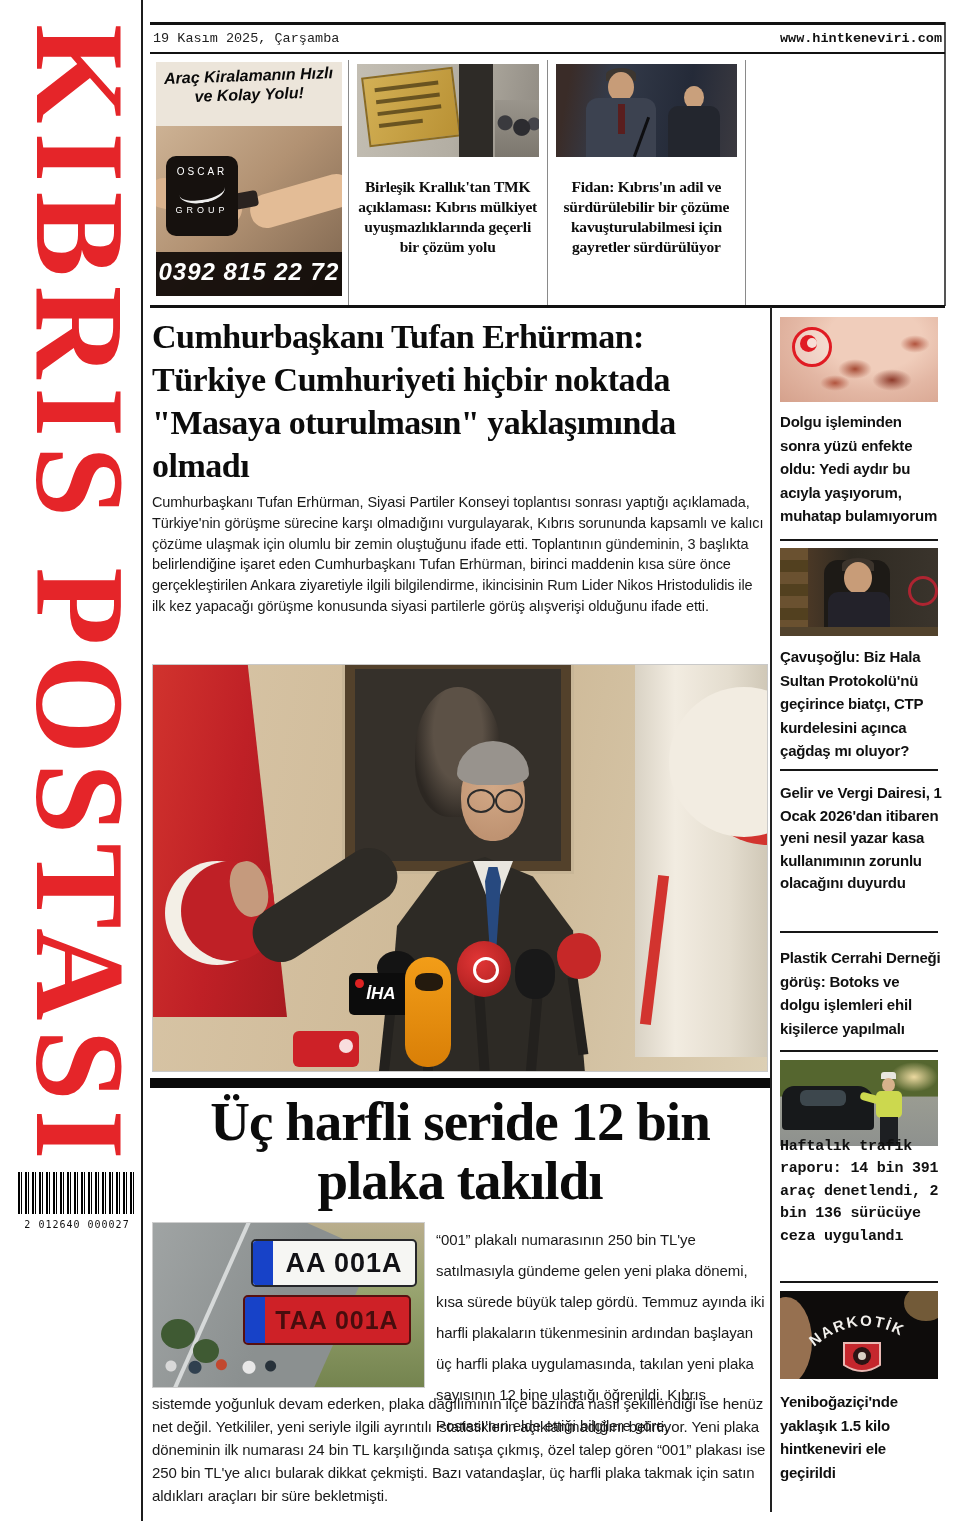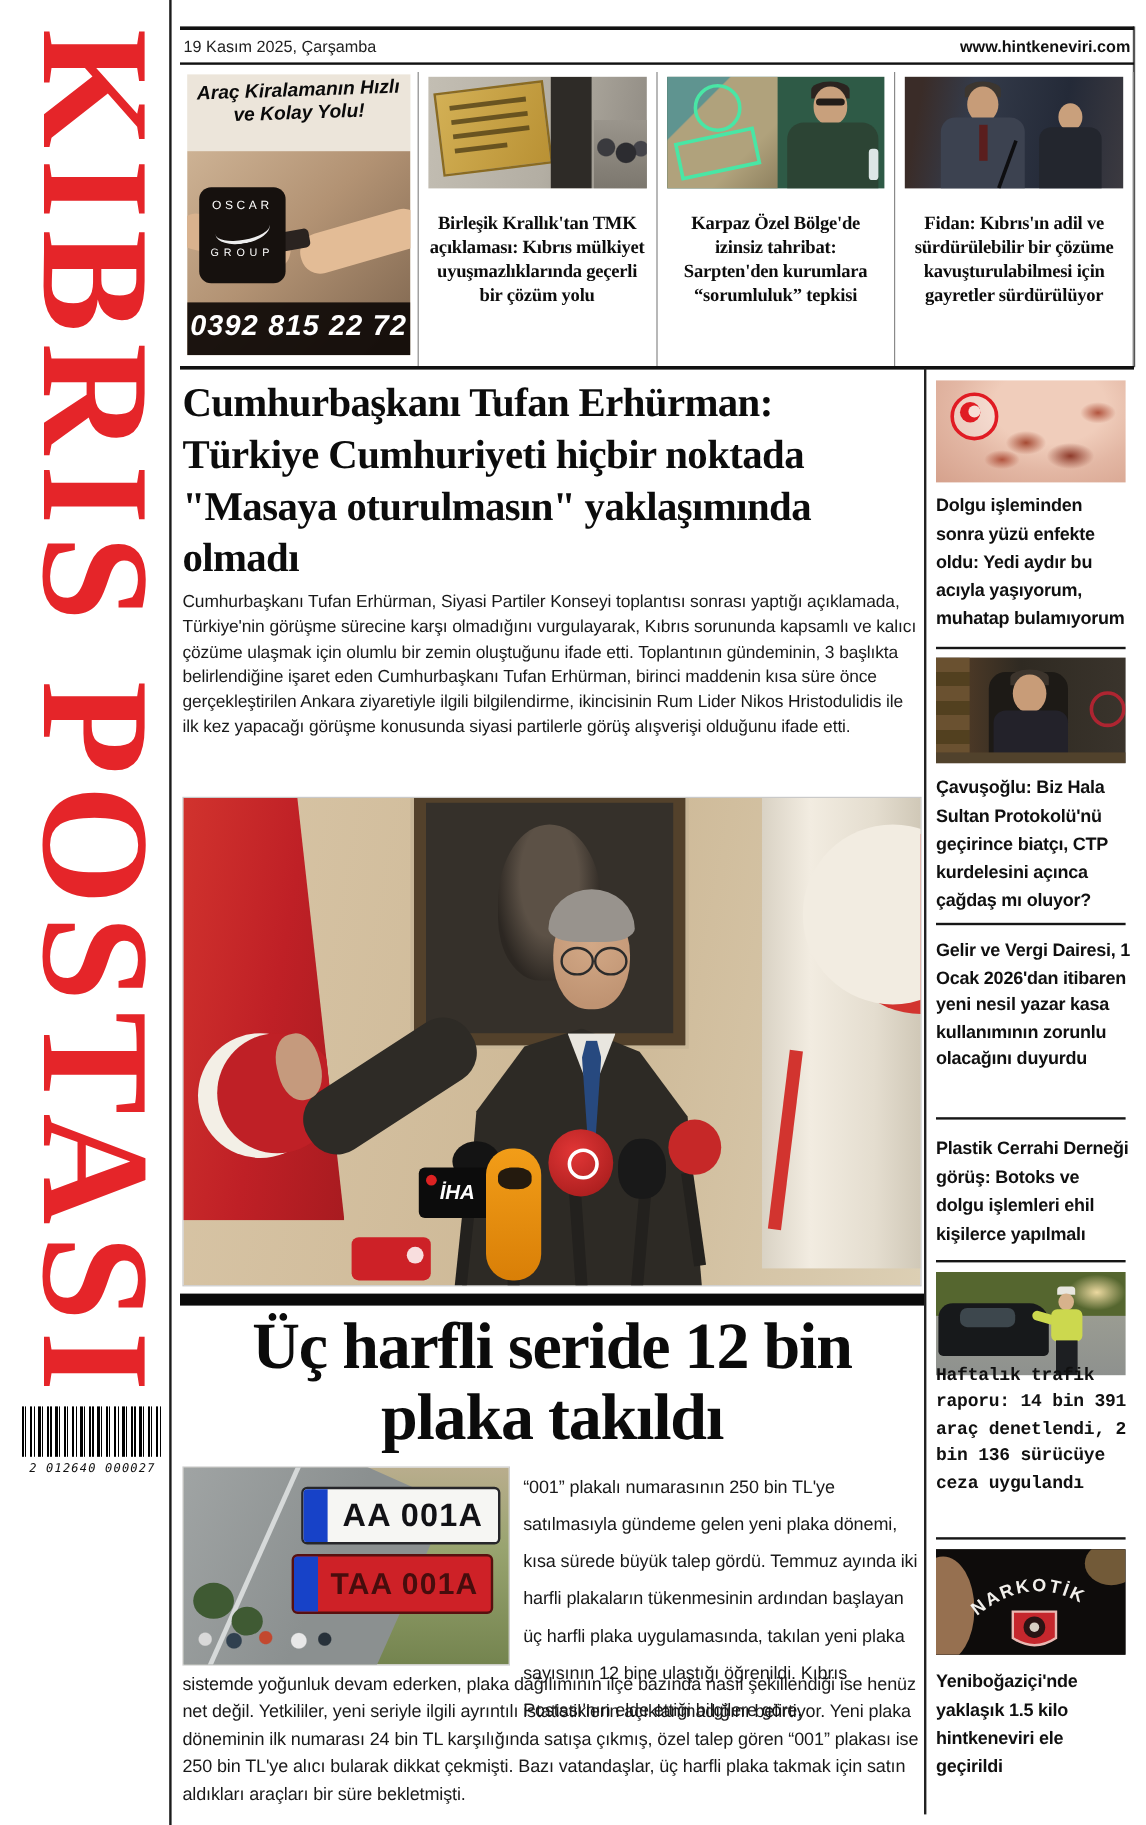--- a/index.html
+++ b/index.html
@@ -8,30 +8,30 @@
   .abs{position:absolute;}
 
   
   .masthead-title{left:133px;top:24px;width:1140px;height:112px;
     transform:rotate(90deg);transform-origin:0 0;
     font-family:"Liberation Serif",serif;font-weight:bold;
     font-size:128px;line-height:106px;letter-spacing:9px;color:#e52529;
     white-space:nowrap;overflow:visible;}
   .rule-left{left:141px;top:0;width:2px;height:1521px;background:#1c1c1c;}
   .rule-right-top{left:944px;top:22px;width:1.5px;height:284px;background:#555;}
-  .barcode-wrap{left:17px;top:1172px;width:120px;text-align:center;font-style:italic;}
+  .barcode-wrap{left:17px;top:1172px;width:120px;text-align:center;}
   .barcode-bars{width:118px;height:42px;margin:0 auto;
     background:repeating-linear-gradient(90deg,#000 0 2px,#fff 2px 3px,#000 3px 4px,#fff 4px 7px,#000 7px 9px,#fff 9px 10px,#000 10px 11px,#fff 11px 14px);}
   .barcode-num{display:inline-block;background:#fff;margin-top:-11px;position:relative;
     font-family:"DejaVu Sans Mono",monospace;font-size:10px;letter-spacing:1px;padding:0 2px;}
 
   
   .header{left:150px;top:22px;width:795px;height:32px;border-top:3px solid #111;
     border-bottom:2px solid #111;display:flex;justify-content:space-between;align-items:center;
-    padding:0 3px;box-sizing:border-box;}
+    padding:0 3px;box-sizing:border-box;font-family:Liberation Mono, monospace;}
   .header .date{font-size:13.5px;color:#222;}
   .header .site{font-size:13.5px;font-weight:bold;color:#111;}
 
   
   .top-row{left:150px;top:60px;width:795px;height:245px;display:grid;
     grid-template-columns:1fr 1fr 1fr 1fr;}
   .top-cell{border-right:1px solid #8a8a8a;padding:4px 8px 0 8px;box-sizing:border-box;}
   .top-cell.adcell{padding:2px 6px 0 6px;}
   .thumb{width:100%;height:93px;position:relative;overflow:hidden;background:#777;}
   .top-headline{margin-top:20px;text-align:center;font-family:"Liberation Serif",serif;
@@ -259,33 +259,20 @@
         <div class="sc tmk-line" style="top:22px"></div>
         <div class="sc tmk-line" style="top:34px"></div>
         <div class="sc tmk-line" style="top:46px;width:44px"></div>
       </div>
       <div class="sc tmk-door"></div>
       <div class="sc tmk-people"></div>
     </div>
     <div class="top-headline">Birleşik Krallık'tan TMK açıklaması: Kıbrıs mülkiyet uyuşmazlıklarında geçerli bir çözüm yolu</div>
   </div>
 
-  <div class="top-cell">
-    <div class="thumb karpaz">
-      <div class="sc kar-air"></div>
-      <div class="sc kar-circ"></div>
-      <div class="sc kar-rect"></div>
-      <div class="sc kar-hair"></div>
-      <div class="sc kar-head"></div>
-      <div class="sc kar-glass"></div>
-      <div class="sc kar-body"></div>
-      <div class="sc kar-bottle"></div>
-    </div>
-    <div class="top-headline">Karpaz Özel Bölge'de izinsiz tahribat: Sarpten'den kurumlara “sorumluluk” tepkisi</div>
-  </div>
 
   <div class="top-cell">
     <div class="thumb fidan">
       <div class="sc fid-hair1"></div>
       <div class="sc fid-head1"></div>
       <div class="sc fid-body1"></div>
       <div class="sc fid-tie1"></div>
       <div class="sc fid-head2"></div>
       <div class="sc fid-body2"></div>
       <div class="sc fid-mic"></div>

